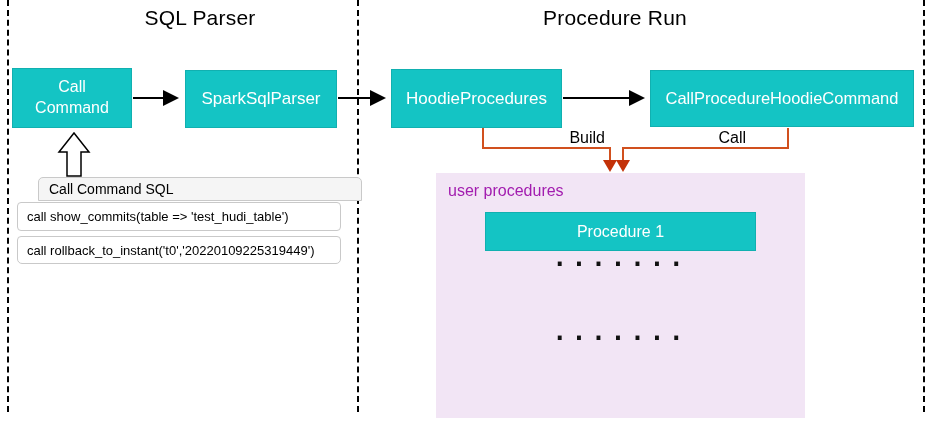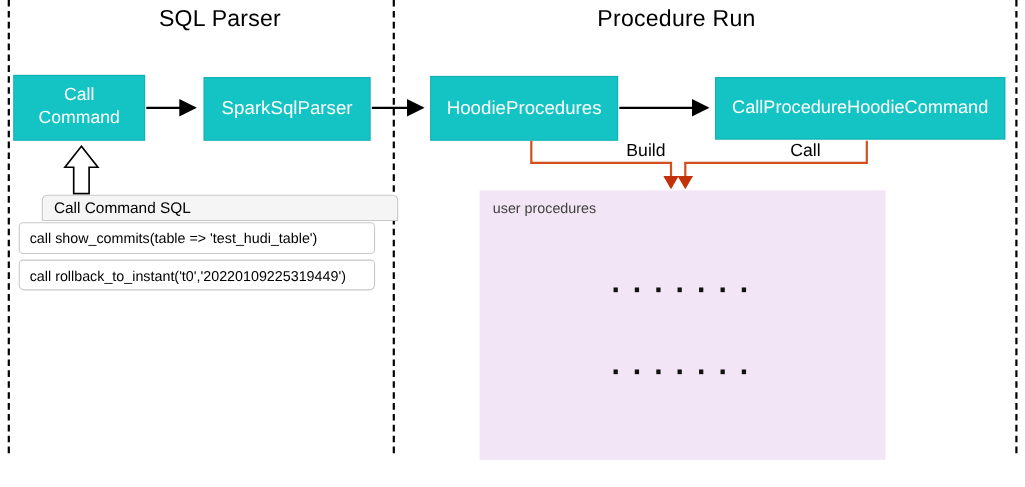--- a/index.html
+++ b/index.html
@@ -40,21 +40,21 @@
     position:absolute;left:0;width:324px;box-sizing:border-box;background:#fff;
     border:1px solid var(--sql-border);font-size:13px;display:flex;align-items:center;
     padding-left:9px;border-radius:4px;white-space:nowrap;
   }
   .sql-row-1{top:25px;height:29px;}
   .sql-row-2{top:59px;height:28px;border-radius:4px 4px 5px 5px;}
   .user-panel{
     position:absolute;left:436px;top:173px;width:369px;height:245px;
     background:var(--panel-fill);box-sizing:border-box;
   }
-  .user-label{position:absolute;left:12px;top:9px;font-size:13px;color:#404040;}
+  .user-label{position:absolute;left:12px;top:9px;font-size:16px;color:#a21caf;}
   .proc{
     position:absolute;left:49px;width:271px;height:39px;background:var(--node-fill);
     color:var(--node-text);display:flex;align-items:center;justify-content:center;
     font-size:16px;border:1px solid rgba(0,0,0,0.10);box-sizing:border-box;
   }
   .proc-1{top:39px;}
   .proc-2{top:110px;}
   .proc-n{top:184px;}
   .dots{
     position:absolute;left:49px;width:271px;height:18px;text-align:center;
@@ -117,17 +117,18 @@
   <div class="edge-label label-call">Call</div>
 
   <div class="sql-panel">
     <div class="sql-header">Call Command SQL</div>
     <div class="sql-row sql-row-1">call show_commits(table =&gt; 'test_hudi_table')</div>
     <div class="sql-row sql-row-2">call rollback_to_instant('t0','20220109225319449')</div>
   </div>
 
   <div class="user-panel">
     <div class="user-label">user procedures</div>
+    <div class="proc proc-1">Procedure 1</div>
     <div class="dots dots-1">·······</div>
     <div class="dots dots-2">·······</div>
   </div>
 
 </div>
 
 </body></html>

